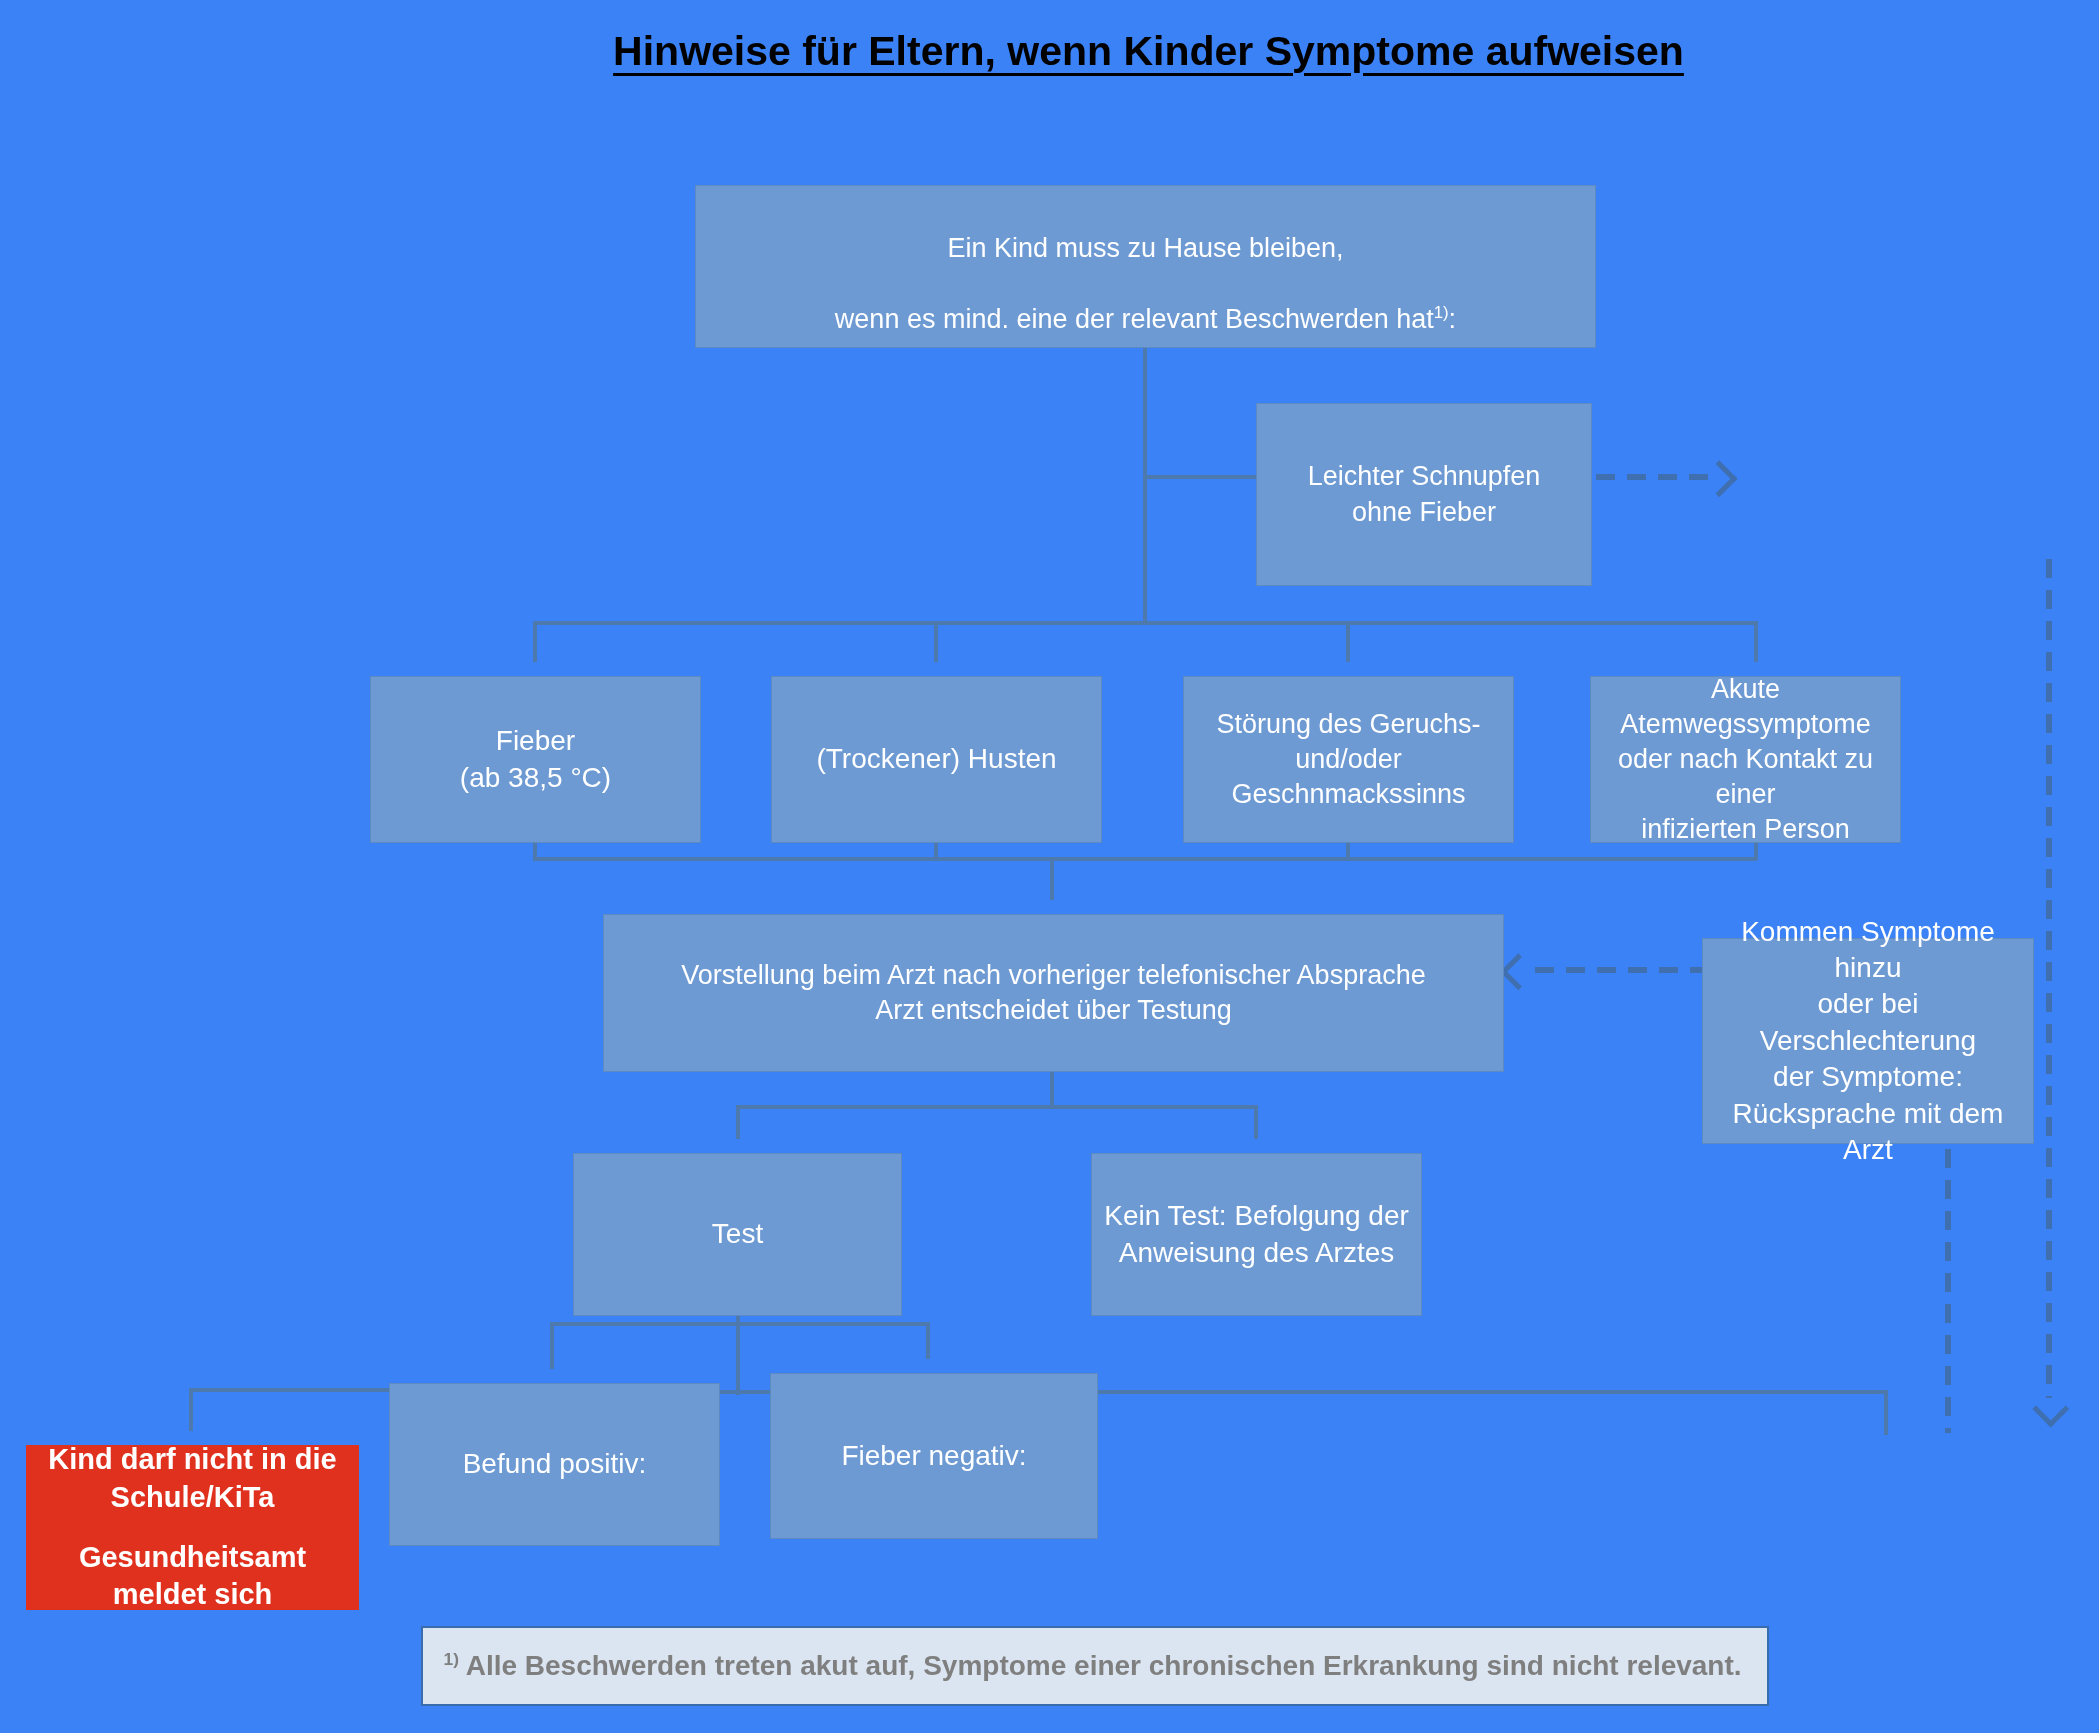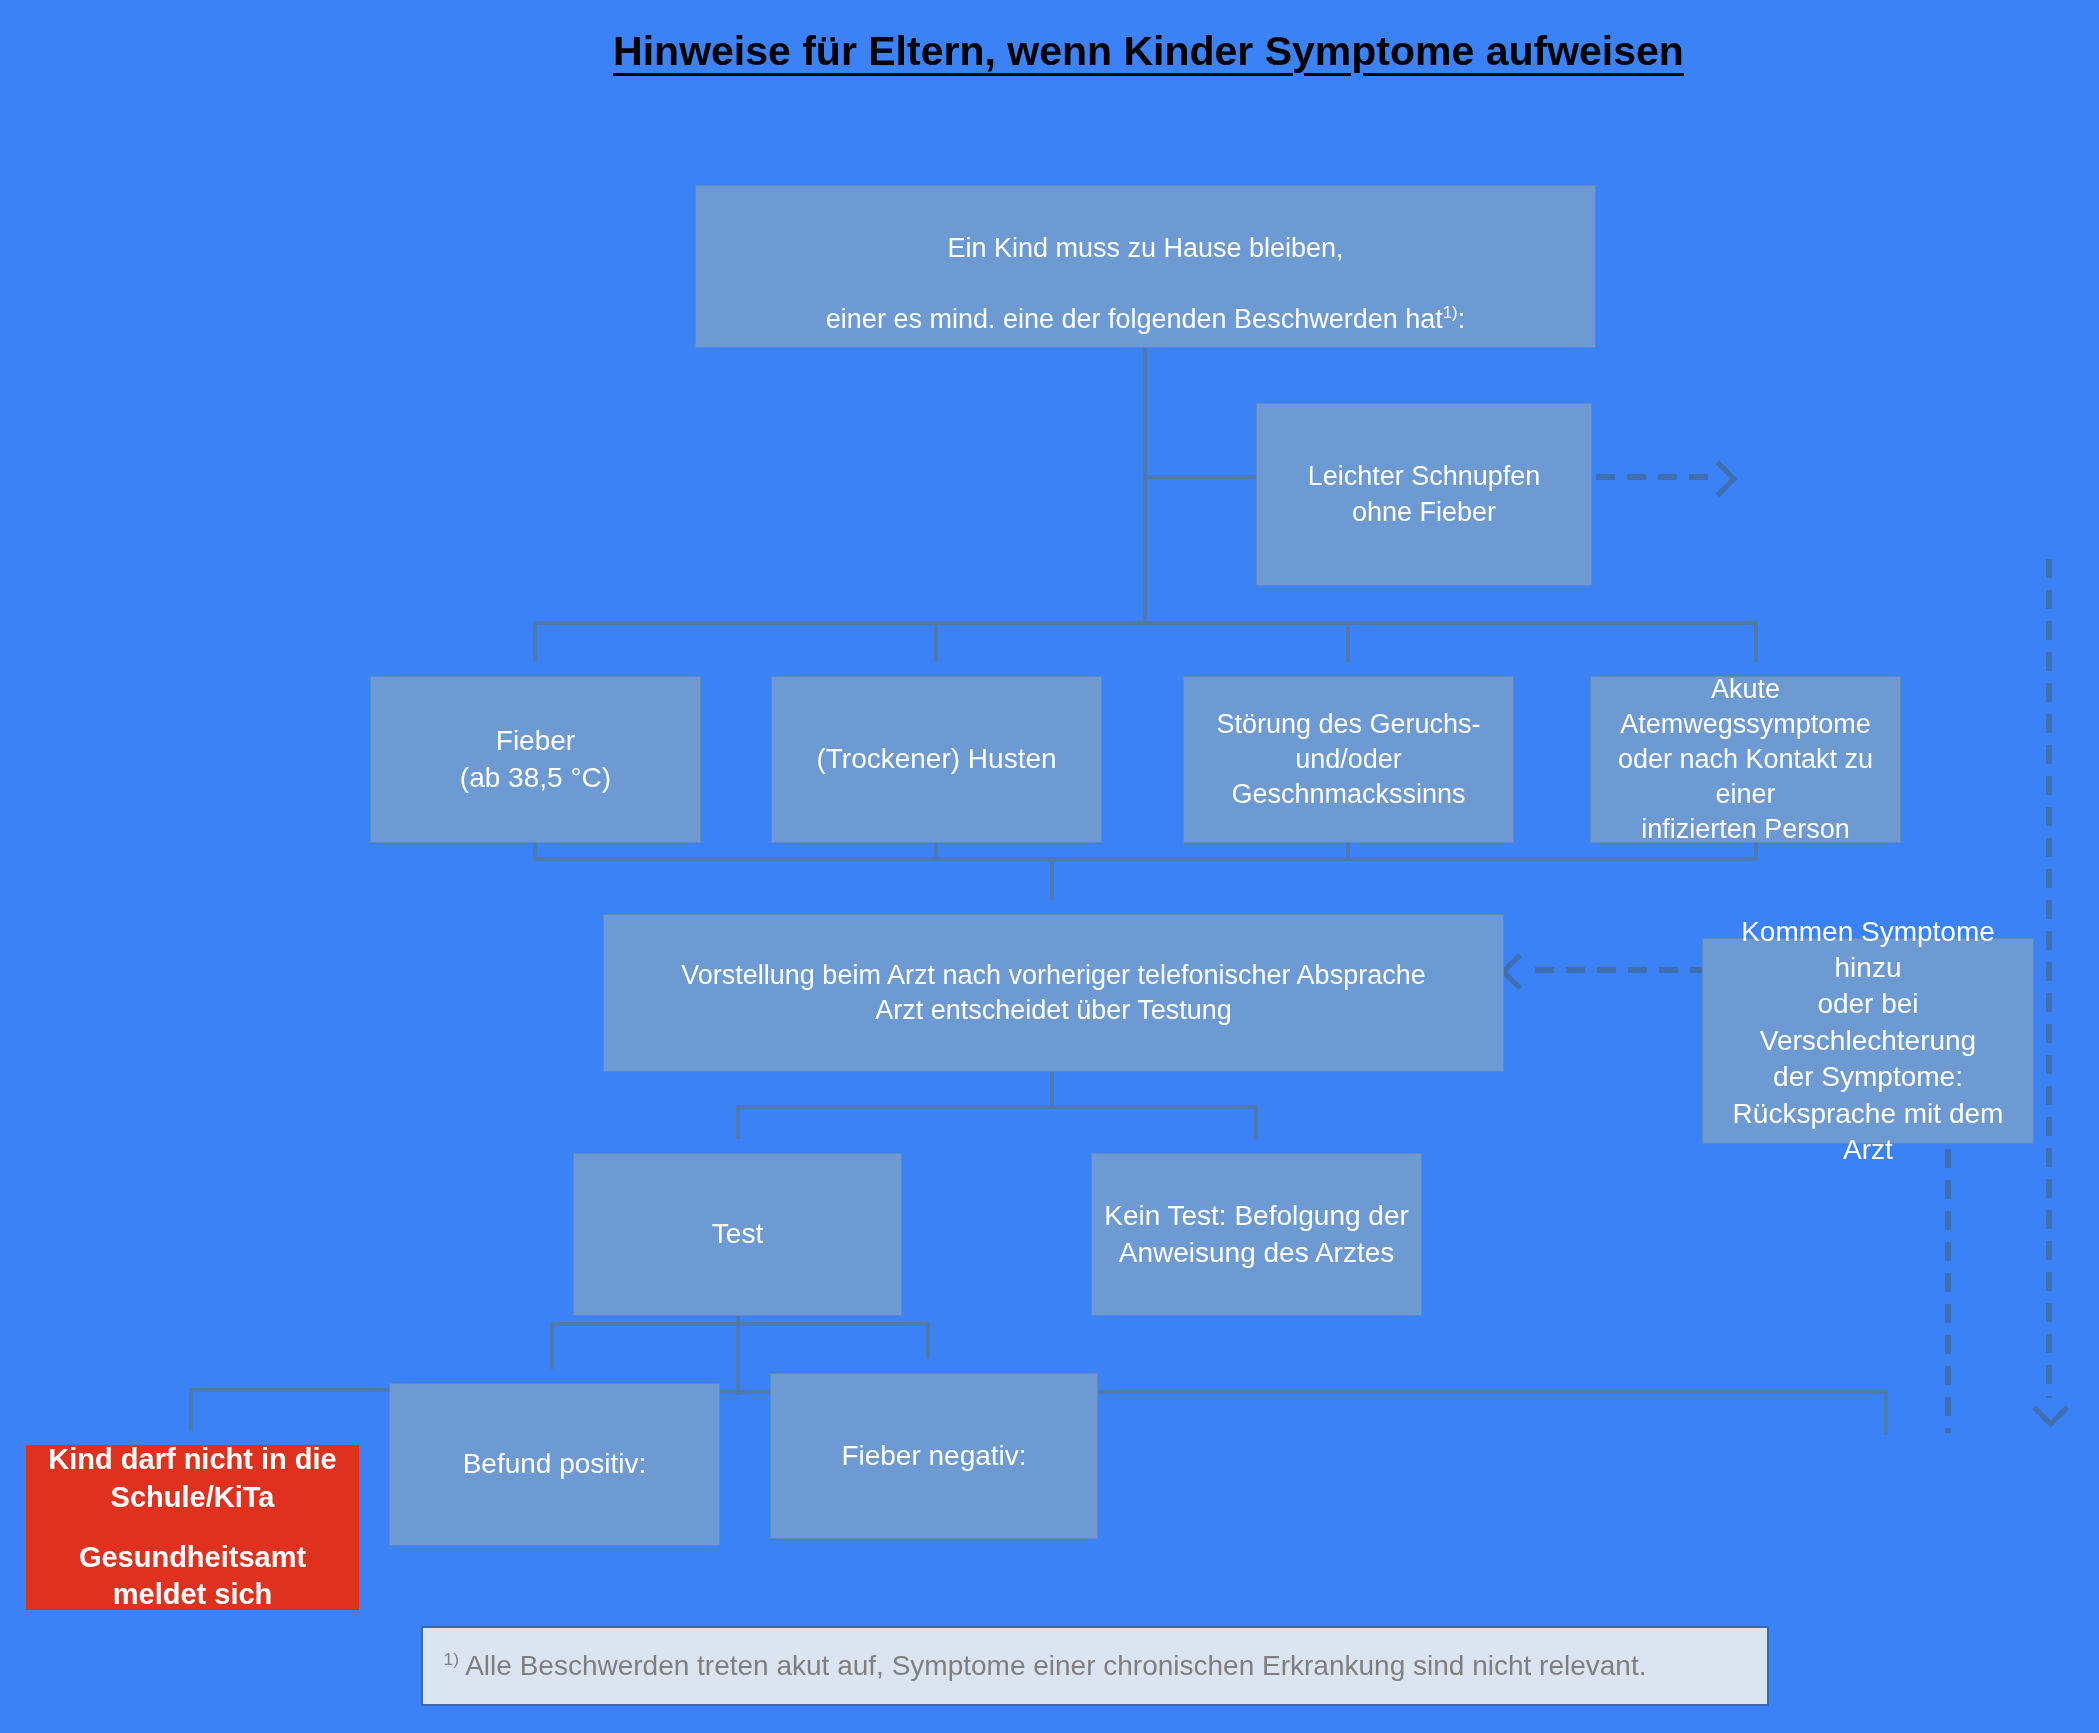--- a/index.html
+++ b/index.html
@@ -100,21 +100,21 @@
 
   <div class="dash-v" style="left:2046px;top:559px;height:839px;"></div>
   <div class="chev down" style="left:2038px;top:1396px;"></div>
 
   <div class="dash-v" style="left:1945px;top:1087px;height:346px;"></div>
   <div class="chev up" style="left:1937px;top:1068px;"></div>
 
   <div class="node" style="left:695px;top:169px;width:901px;height:163px;">
     <div>
       <span>Ein Kind muss zu Hause bleiben,</span><br>
-      <span>einer es mind. eine der folgenden Beschwerden hat</span><sup>1)</sup><span>:</span>
+      <span>wenn es mind. eine der relevant Beschwerden hat</span><sup>1)</sup><span>:</span>
     </div>
   </div>
 
   <div class="node" style="left:1256px;top:387px;width:336px;height:183px;">Leichter Schnupfen
 ohne Fieber</div>
 
 
   <div class="node big" style="left:370px;top:660px;width:331px;height:167px;">Fieber
 (ab 38,5 °C)</div>
 
@@ -144,20 +144,20 @@
   <div class="node big" style="left:389px;top:1367px;width:331px;height:163px;">Befund positiv:</div>
 
   <div class="node big" style="left:770px;top:1357px;width:328px;height:166px;">Fieber negativ:</div>
 
   <div class="node red" style="left:26px;top:1429px;width:333px;height:165px;">
     <div>Kind darf nicht in die Schule/KiTa</div>
     <div>Gesundheitsamt meldet sich</div>
   </div>
 
 
-  <div class="note" style="left:421px;top:1626px;width:1348px;height:80px;">
+  <div class="note" style="left:421px;top:1626px;width:1348px;height:80px;font-weight:bold;">
     <div>
       <sup>1)</sup><span> Alle Beschwerden treten akut auf, Symptome einer chronischen Erkrankung sind nicht relevant.</span>
     </div>
   </div>
 
 </div>
 
 
 </body></html>

